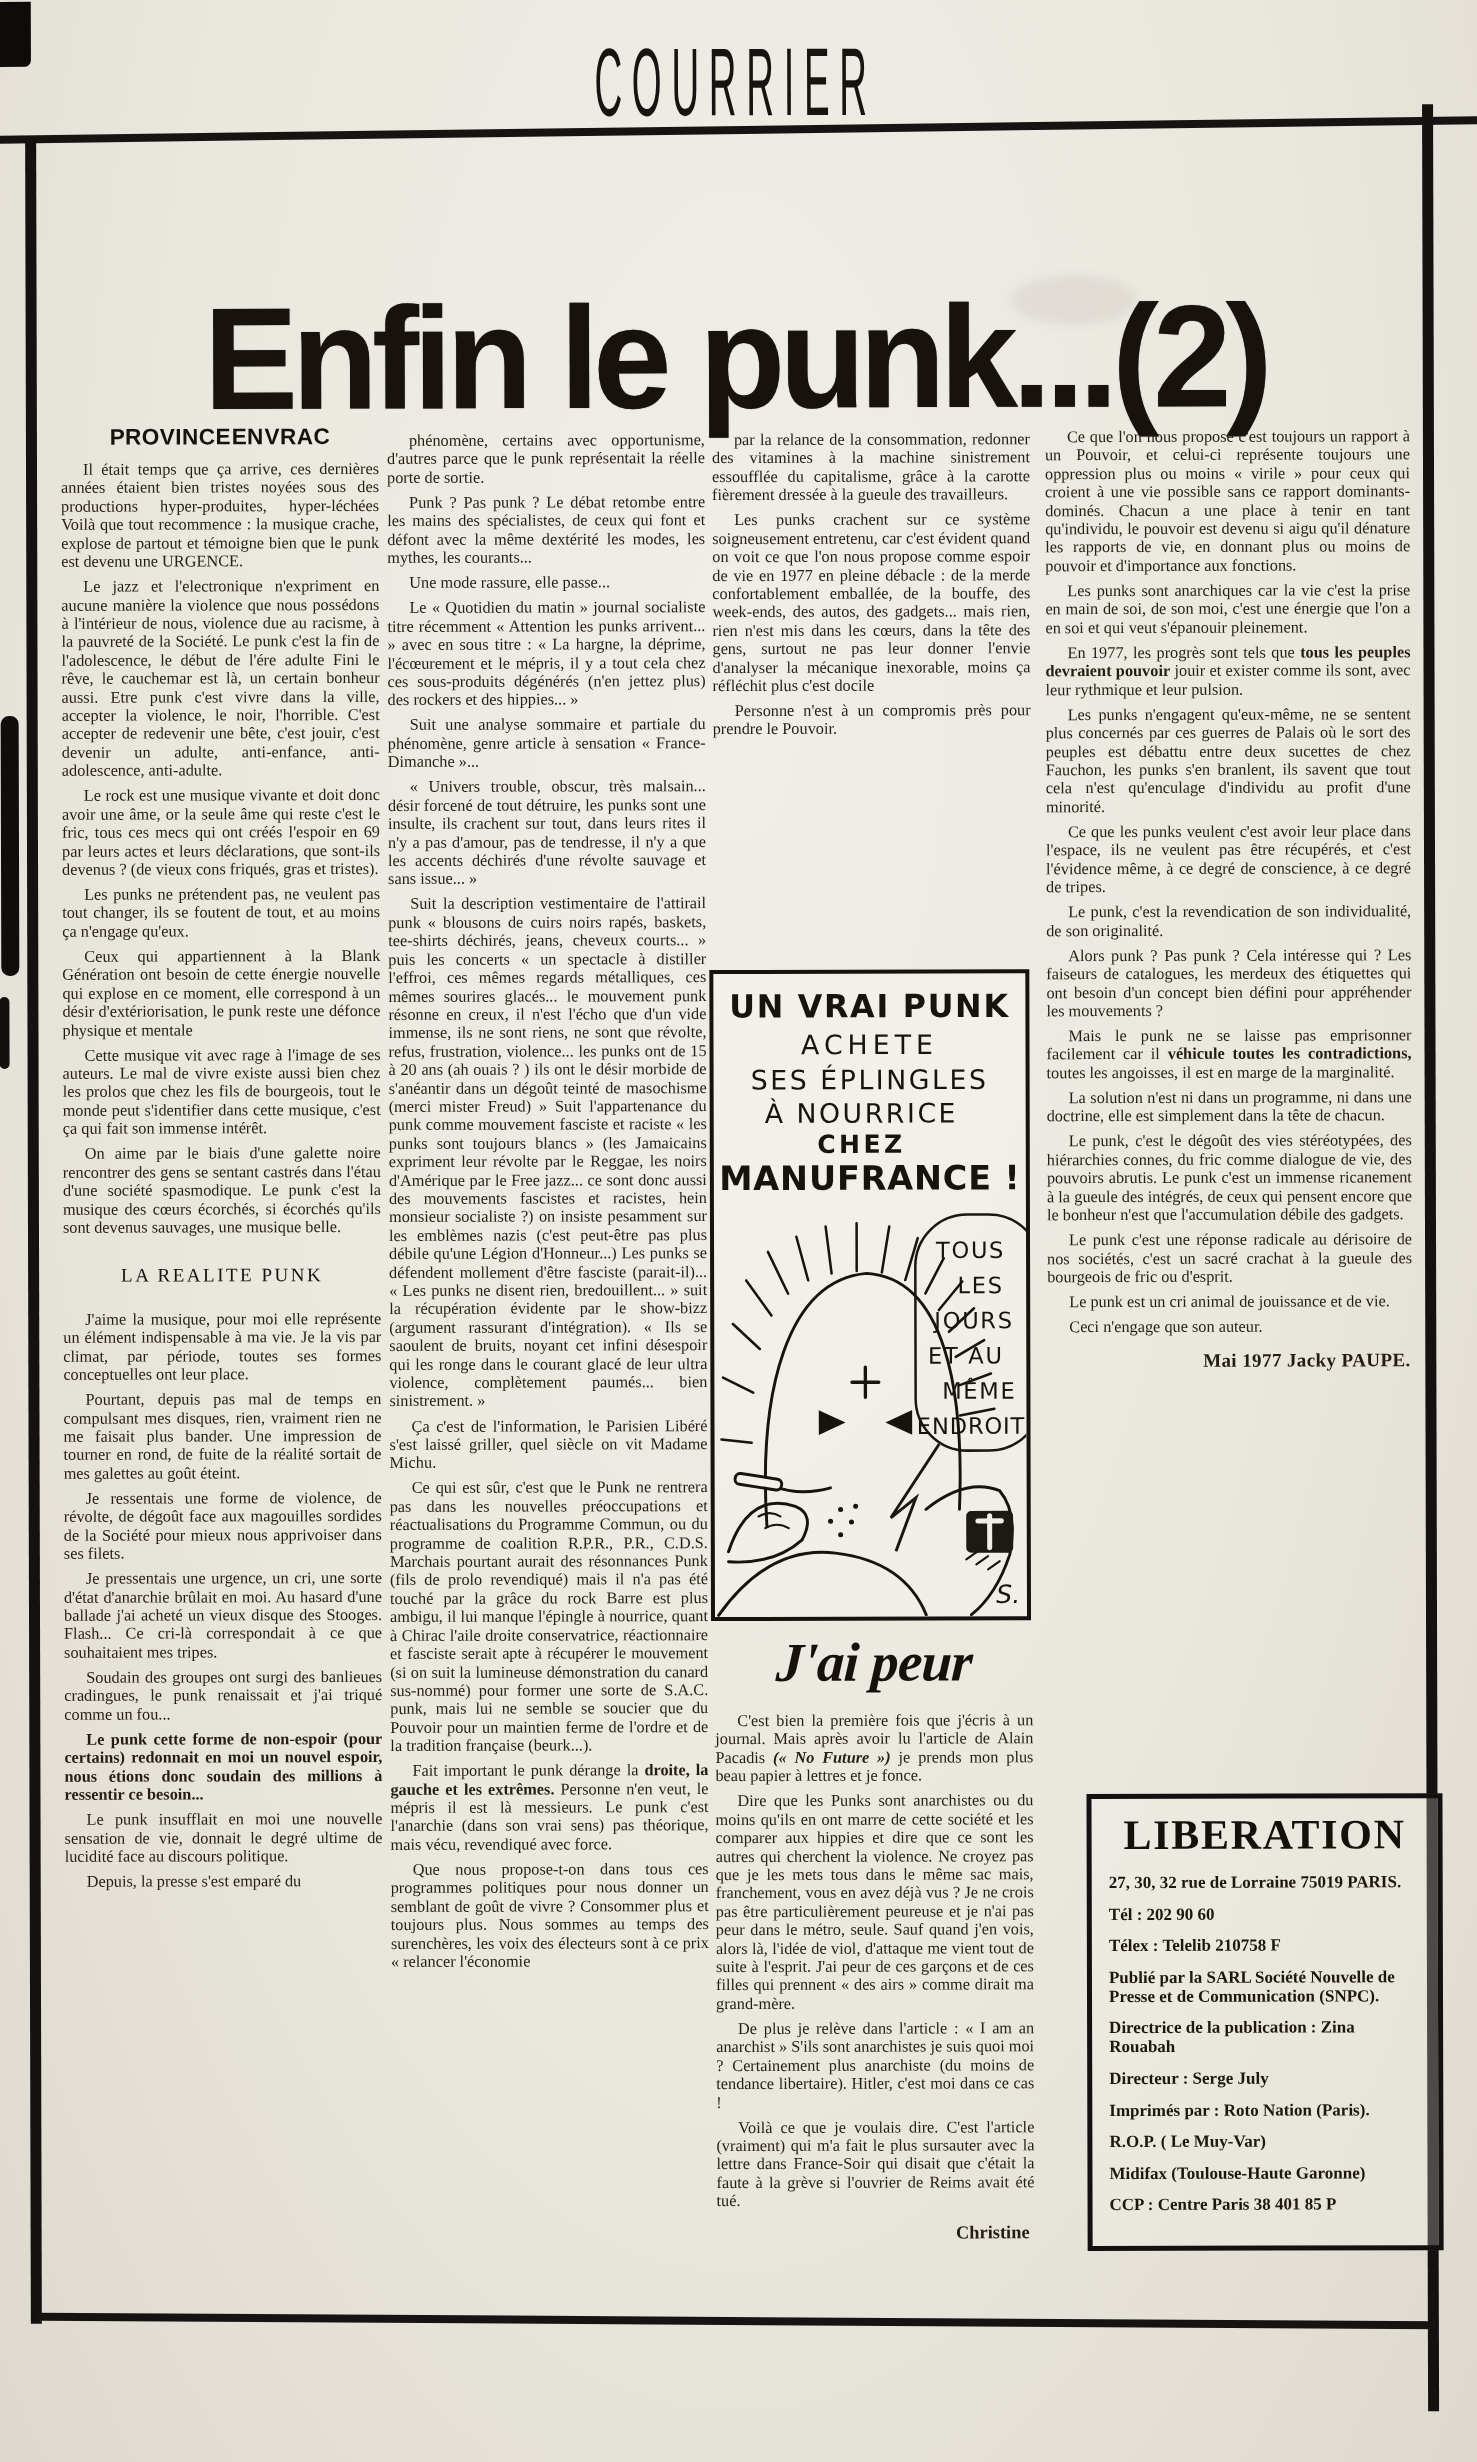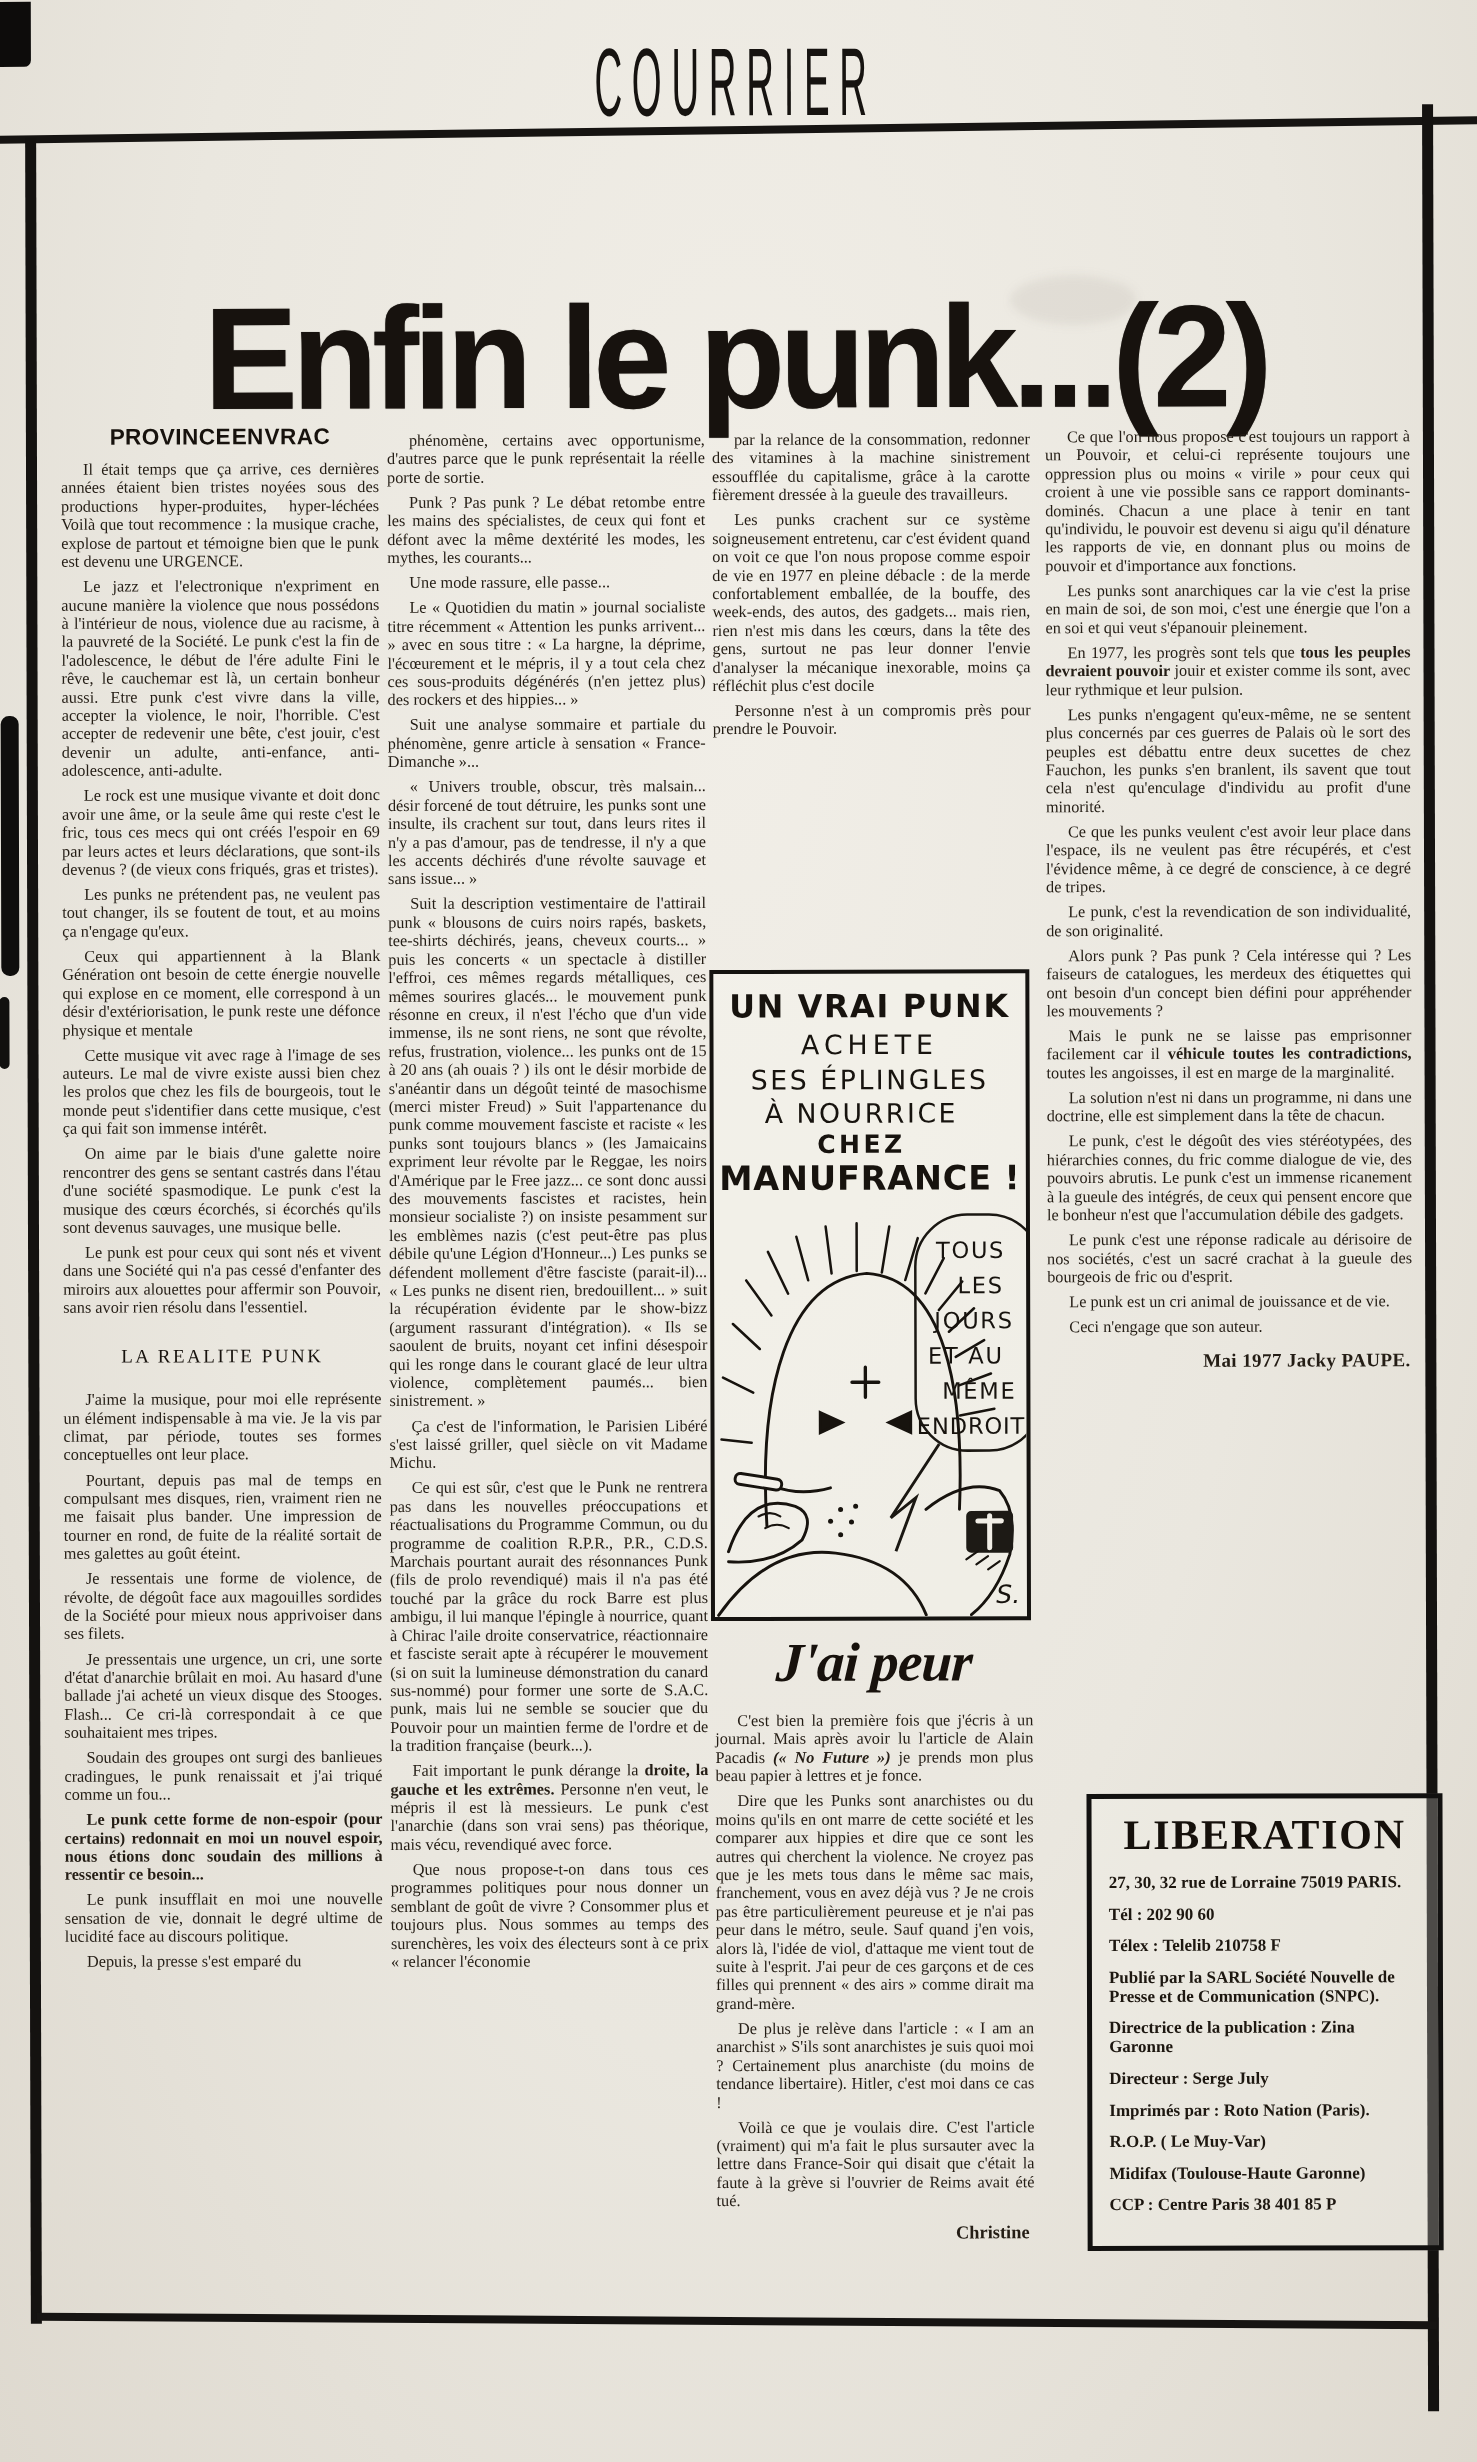--- a/index.html
+++ b/index.html
@@ -95,21 +95,20 @@
 
   <div class="col c1">
     <h2 class="col-head">PROVINCE EN VRAC</h2>
     <p>Il était temps que ça arrive, ces dernières années étaient bien tristes noyées sous des productions hyper-produites, hyper-léchées Voilà que tout recommence : la musique crache, explose de partout et témoigne bien que le punk est devenu une URGENCE.</p>
     <p>Le jazz et l'electronique n'expriment en aucune manière la violence que nous possédons à l'intérieur de nous, violence due au racisme, à la pauvreté de la Société. Le punk c'est la fin de l'adolescence, le début de l'ére adulte Fini le rêve, le cauchemar est là, un certain bonheur aussi. Etre punk c'est vivre dans la ville, accepter la violence, le noir, l'horrible. C'est accepter de redevenir une bête, c'est jouir, c'est devenir un adulte, anti-enfance, anti-adolescence, anti-adulte.</p>
     <p>Le rock est une musique vivante et doit donc avoir une âme, or la seule âme qui reste c'est le fric, tous ces mecs qui ont créés l'espoir en 69 par leurs actes et leurs déclarations, que sont-ils devenus ? (de vieux cons friqués, gras et tristes).</p>
     <p>Les punks ne prétendent pas, ne veulent pas tout changer, ils se foutent de tout, et au moins ça n'engage qu'eux.</p>
     <p>Ceux qui appartiennent à la Blank Génération ont besoin de cette énergie nouvelle qui explose en ce moment, elle correspond à un désir d'extériorisation, le punk reste une défonce physique et mentale</p>
     <p>Cette musique vit avec rage à l'image de ses auteurs. Le mal de vivre existe aussi bien chez les prolos que chez les fils de bourgeois, tout le monde peut s'identifier dans cette musique, c'est ça qui fait son immense intérêt.</p>
     <p>On aime par le biais d'une galette noire rencontrer des gens se sentant castrés dans l'étau d'une société spasmodique. Le punk c'est la musique des cœurs écorchés, si écorchés qu'ils sont devenus sauvages, une musique belle.</p>
-    <p>Le punk est pour ceux qui sont nés et vivent dans une Société qui n'a pas cessé d'enfanter des miroirs aux alouettes pour affermir son Pouvoir, sans avoir rien résolu dans l'essentiel.</p>
     <h3 class="sub-head">LA REALITE PUNK</h3>
     <p>J'aime la musique, pour moi elle représente un élément indispensable à ma vie. Je la vis par climat, par période, toutes ses formes conceptuelles ont leur place.</p>
     <p>Pourtant, depuis pas mal de temps en compulsant mes disques, rien, vraiment rien ne me faisait plus bander. Une impression de tourner en rond, de fuite de la réalité sortait de mes galettes au goût éteint.</p>
     <p>Je ressentais une forme de violence, de révolte, de dégoût face aux magouilles sordides de la Société pour mieux nous apprivoiser dans ses filets.</p>
     <p>Je pressentais une urgence, un cri, une sorte d'état d'anarchie brûlait en moi. Au hasard d'une ballade j'ai acheté un vieux disque des Stooges. Flash... Ce cri-là correspondait à ce que souhaitaient mes tripes.</p>
     <p>Soudain des groupes ont surgi des banlieues cradingues, le punk renaissait et j'ai triqué comme un fou...</p>
     <p class="bold-ink">Le punk cette forme de non-espoir (pour certains) redonnait en moi un nouvel espoir, nous étions donc soudain des millions à ressentir ce besoin...</p>
     <p>Le punk insufflait en moi une nouvelle sensation de vie, donnait le degré ultime de lucidité face au discours politique.</p>
     <p>Depuis, la presse s'est emparé du</p>
   </div>
@@ -235,21 +234,21 @@
     <p>Ceci n'engage que son auteur.</p>
     <div class="byline">Mai 1977 Jacky PAUPE.</div>
   </div>
 
   <div class="lib-box">
     <h2>LIBERATION</h2>
     <p>27, 30, 32 rue de Lorraine 75019 PARIS.</p>
     <p>Tél : 202 90 60</p>
     <p>Télex : Telelib 210758 F</p>
     <p>Publié par la SARL Société Nouvelle de Presse et de Communication (SNPC).</p>
-    <p>Directrice de la publication : Zina Garonne</p>
+    <p>Directrice de la publication : Zina Rouabah</p>
     <p>Directeur : Serge July</p>
     <p>Imprimés par : Roto Nation (Paris).</p>
     <p>R.O.P. ( Le Muy-Var)</p>
     <p>Midifax (Toulouse-Haute Garonne)</p>
     <p>CCP : Centre Paris 38 401 85 P</p>
   </div>
 
 </div>
 
 

